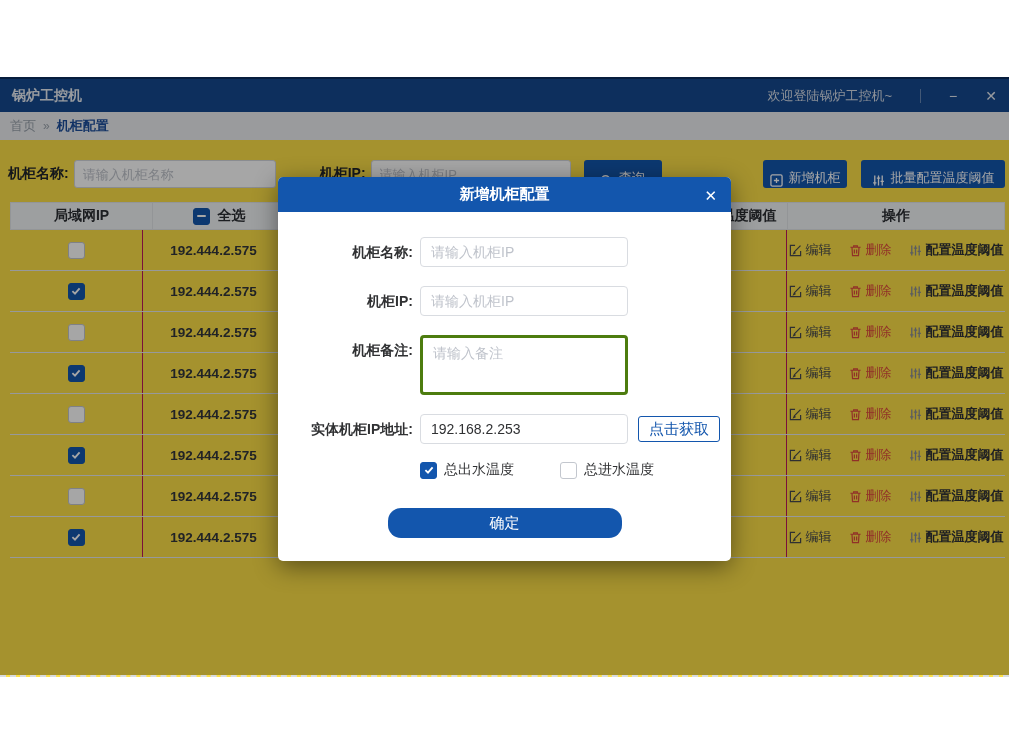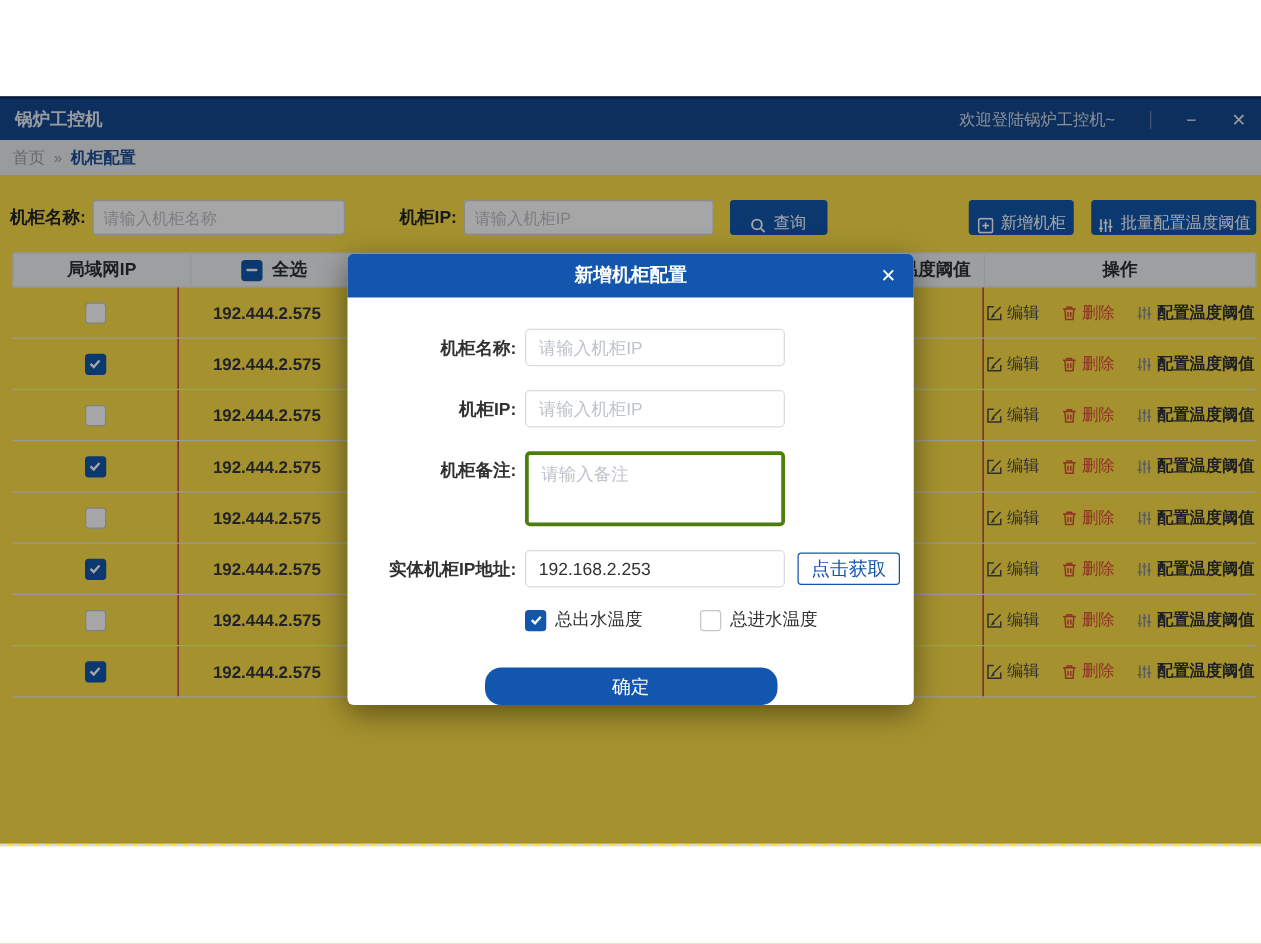--- a/index.html
+++ b/index.html
@@ -44,21 +44,21 @@
   .f-label.ip{margin-left:44px;}
   .f-input.ip{width:200px;}
   .btn{
     display:inline-flex;align-items:flex-end;justify-content:center;gap:6px;
     background:var(--brand);color:#fff;border:none;border-radius:3px;height:28px;
     font-size:13px;cursor:pointer;font-family:inherit;white-space:nowrap;
   }
   .btn svg{flex:none;}
   .btn-search{width:78px;margin-left:13px;}
   .btn-add{width:84px;margin-left:auto;}
-  .btn-batch{width:132px;margin-left:14px;}
+  .btn-batch{width:144px;margin-left:14px;}
   
   .table{margin:14px 4px 0 10px;font-size:13px;}
   .tr-head{
     display:flex;height:28px;background:#f2f4f6;border:1px solid #e2e5e9;
     align-items:stretch;font-size:14px;color:#2b2e33;font-weight:bold;
   }
   .th{display:flex;align-items:center;justify-content:center;border-right:1px solid #e2e5e9;gap:8px;}
   .th:last-child{border-right:none;}
   .tr{display:flex;height:41px;border-bottom:1px solid #e9ecef;align-items:stretch;}
   .td{display:flex;align-items:center;justify-content:center;border-right:1px solid #be185d;}
@@ -83,22 +83,22 @@
   }
   .cb svg{display:none;}
   .cb .dash{display:none;width:9px;height:2px;background:#fff;border-radius:1px;}
   .cb.checked{background:var(--brand);border-color:var(--brand);}
   .cb.checked svg{display:block;}
   .cb.indeterminate{background:var(--brand);border-color:var(--brand);}
   .cb.indeterminate .dash{display:block;}
   
   .overlay{position:absolute;inset:0;background:rgba(0,0,0,.35);}
   .modal{
-    position:absolute;left:278px;top:126px;width:453px;background:#fff;
-    border-radius:5px;box-shadow:0 6px 24px rgba(0,0,0,.45);
+    position:absolute;left:278px;top:100px;width:453px;background:#fff;
+    border-radius:5px;box-shadow:0 6px 24px rgba(0,0,0,.45);padding-bottom:23px;
   }
   .modal-header{
     height:35px;background:var(--brand);border-radius:5px 5px 0 0;position:relative;
     display:flex;align-items:center;justify-content:center;color:#fff;
     font-size:15px;font-weight:bold;
   }
   .modal-close{
     position:absolute;right:14px;top:50%;transform:translateY(-50%);
     color:#fff;font-size:15px;cursor:pointer;line-height:1;
   }

